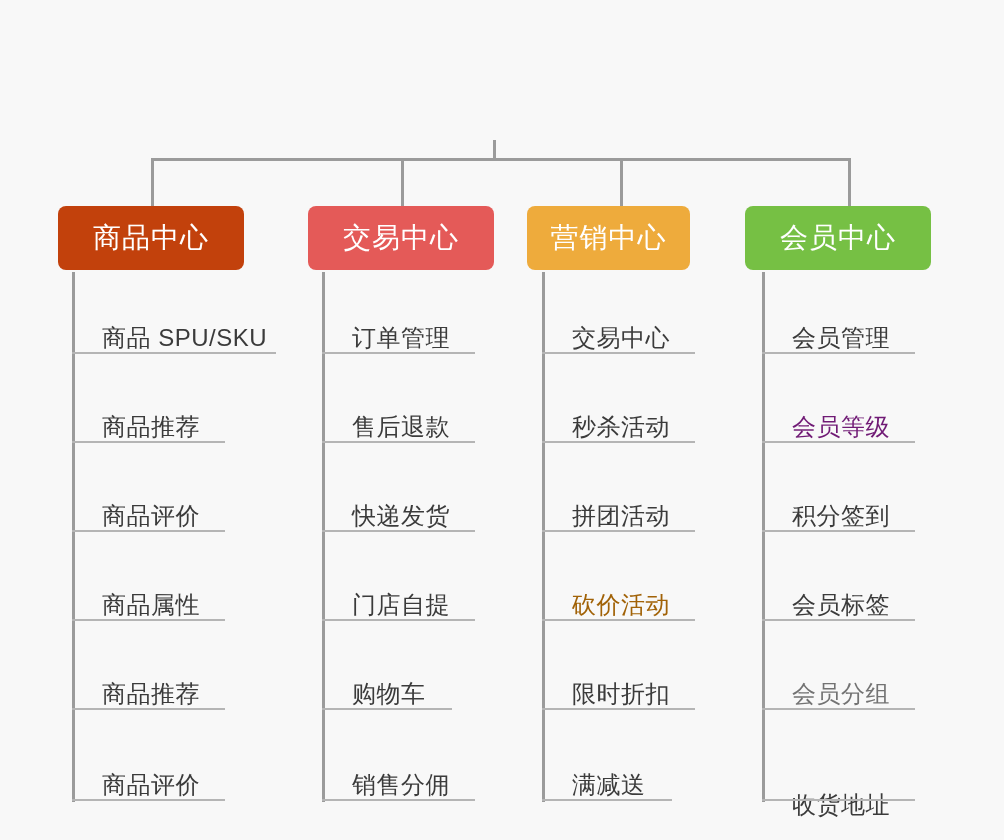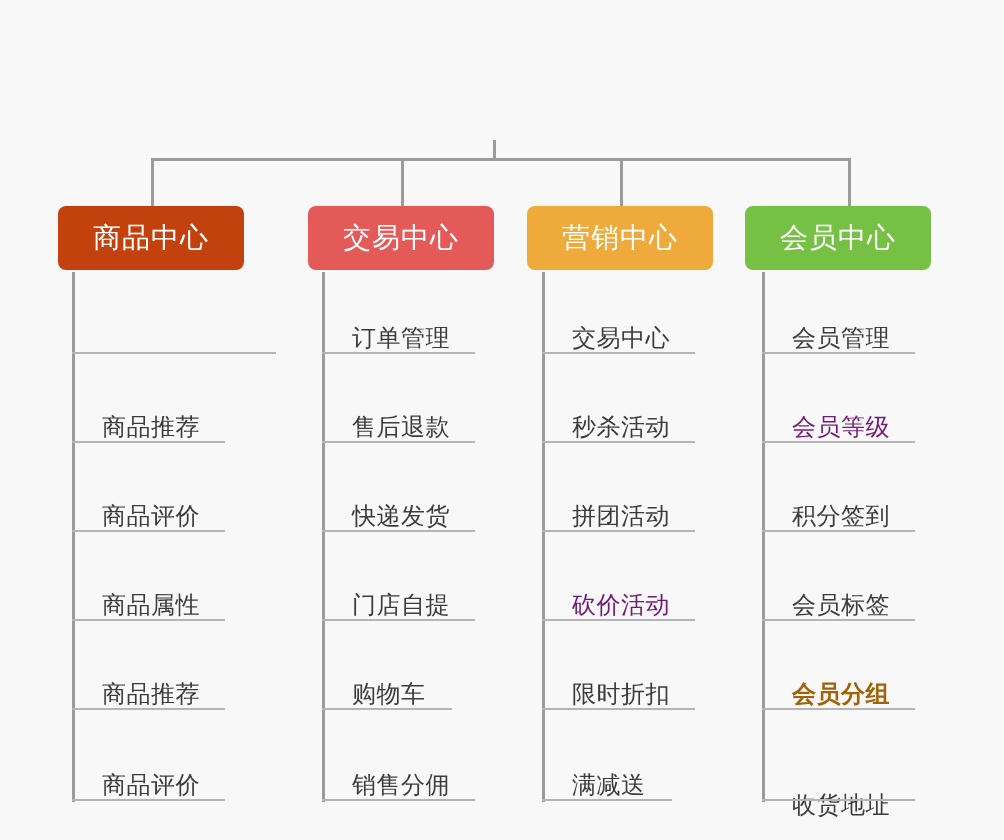--- a/index.html
+++ b/index.html
@@ -125,20 +125,21 @@
   <div class="conn conn-bus" style="background: rgb(155, 155, 155);"></div>
   <div class="conn conn-drop" style="left: 151px; background: rgb(155, 155, 155);"></div>
   <div class="conn conn-drop" style="left: 401px; background: rgb(155, 155, 155);"></div>
   <div class="conn conn-drop" style="left: 620px; background: rgb(155, 155, 155);"></div>
   <div class="conn conn-drop" style="left: 848px; background: rgb(155, 155, 155);"></div>
 
   <div class="cat-box" style="left: 58px; width: 186px; background: #c2410c;">
     <span class="cat-label">商品中心</span>
   </div>
   <div class="spine" style="left: 72px; height: 530px; background: rgb(155, 155, 155);"></div>
+  <div class="leaf-label" style="left: 102px; top: 322px; color: rgb(59, 59, 59);">商品 SPU/SKU</div>
   <div class="leaf-underline" style="left: 72px; top: 352px; width: 204px; background: rgb(181, 181, 181);"></div>
   <div class="leaf-label" style="left: 102px; top: 411px; color: rgb(59, 59, 59);">商品推荐</div>
   <div class="leaf-underline" style="left: 72px; top: 441px; width: 153px; background: rgb(181, 181, 181);"></div>
   <div class="leaf-label" style="left: 102px; top: 500px; color: rgb(59, 59, 59);">商品评价</div>
   <div class="leaf-underline" style="left: 72px; top: 530px; width: 153px; background: rgb(181, 181, 181);"></div>
   <div class="leaf-label" style="left: 102px; top: 589px; color: rgb(59, 59, 59);">商品属性</div>
   <div class="leaf-underline" style="left: 72px; top: 619px; width: 153px; background: rgb(181, 181, 181);"></div>
   <div class="leaf-label" style="left: 102px; top: 678px; color: rgb(59, 59, 59);">商品推荐</div>
   <div class="leaf-underline" style="left: 72px; top: 708px; width: 153px; background: rgb(181, 181, 181);"></div>
   <div class="leaf-label" style="left: 102px; top: 769px; color: rgb(59, 59, 59);">商品评价</div>
@@ -154,47 +155,47 @@
   <div class="leaf-underline" style="left: 322px; top: 441px; width: 153px; background: rgb(181, 181, 181);"></div>
   <div class="leaf-label" style="left: 352px; top: 500px; color: rgb(59, 59, 59);">快递发货</div>
   <div class="leaf-underline" style="left: 322px; top: 530px; width: 153px; background: rgb(181, 181, 181);"></div>
   <div class="leaf-label" style="left: 352px; top: 589px; color: rgb(59, 59, 59);">门店自提</div>
   <div class="leaf-underline" style="left: 322px; top: 619px; width: 153px; background: rgb(181, 181, 181);"></div>
   <div class="leaf-label" style="left: 352px; top: 678px; color: rgb(59, 59, 59);">购物车</div>
   <div class="leaf-underline" style="left: 322px; top: 708px; width: 130px; background: rgb(181, 181, 181);"></div>
   <div class="leaf-label" style="left: 352px; top: 769px; color: rgb(59, 59, 59);">销售分佣</div>
   <div class="leaf-underline" style="left: 322px; top: 799px; width: 153px; background: rgb(181, 181, 181);"></div>
 
-  <div class="cat-box" style="left: 527px; width: 186px; background: rgb(238, 171, 60);">
+  <div class="cat-box" style="left: 527px; width: 163px; background: rgb(238, 171, 60);">
     <span class="cat-label">营销中心</span>
   </div>
   <div class="spine" style="left: 542px; height: 530px; background: rgb(155, 155, 155);"></div>
   <div class="leaf-label" style="left: 572px; top: 322px; color: rgb(59, 59, 59);">交易中心</div>
   <div class="leaf-underline" style="left: 542px; top: 352px; width: 153px; background: rgb(181, 181, 181);"></div>
   <div class="leaf-label" style="left: 572px; top: 411px; color: rgb(59, 59, 59);">秒杀活动</div>
   <div class="leaf-underline" style="left: 542px; top: 441px; width: 153px; background: rgb(181, 181, 181);"></div>
   <div class="leaf-label" style="left: 572px; top: 500px; color: rgb(59, 59, 59);">拼团活动</div>
   <div class="leaf-underline" style="left: 542px; top: 530px; width: 153px; background: rgb(181, 181, 181);"></div>
-  <div class="leaf-label" style="left: 572px; top: 589px; color: #701a75;">砍价活动</div>
+  <div class="leaf-label" style="left: 572px; top: 589px; color: #a16207;">砍价活动</div>
   <div class="leaf-underline" style="left: 542px; top: 619px; width: 153px; background: rgb(181, 181, 181);"></div>
   <div class="leaf-label" style="left: 572px; top: 678px; color: rgb(59, 59, 59);">限时折扣</div>
   <div class="leaf-underline" style="left: 542px; top: 708px; width: 153px; background: rgb(181, 181, 181);"></div>
   <div class="leaf-label" style="left: 572px; top: 769px; color: rgb(59, 59, 59);">满减送</div>
   <div class="leaf-underline" style="left: 542px; top: 799px; width: 130px; background: rgb(181, 181, 181);"></div>
 
   <div class="cat-box" style="left: 745px; width: 186px; background: rgb(118, 192, 68); font-family: Liberation Serif, serif;">
     <span class="cat-label">会员中心</span>
   </div>
   <div class="spine" style="left: 762px; height: 530px; background: rgb(155, 155, 155);"></div>
   <div class="leaf-label" style="left: 792px; top: 322px; color: rgb(59, 59, 59);">会员管理</div>
   <div class="leaf-underline" style="left: 762px; top: 352px; width: 153px; background: rgb(181, 181, 181);"></div>
   <div class="leaf-label" style="left: 792px; top: 411px; color: #701a75; text-align: center;">会员等级</div>
   <div class="leaf-underline" style="left: 762px; top: 441px; width: 153px; background: rgb(181, 181, 181);"></div>
   <div class="leaf-label" style="left: 792px; top: 500px; color: rgb(59, 59, 59);">积分签到</div>
   <div class="leaf-underline" style="left: 762px; top: 530px; width: 153px; background: rgb(181, 181, 181);"></div>
   <div class="leaf-label" style="left: 792px; top: 589px; color: rgb(59, 59, 59);">会员标签</div>
   <div class="leaf-underline" style="left: 762px; top: 619px; width: 153px; background: rgb(181, 181, 181);"></div>
-  <div class="leaf-label" style="left: 792px; top: 678px; color: #a16207; font-weight: bold;">会员分组</div>
+  <div class="leaf-label" style="left: 792px; top: 678px; color: #737373;">会员分组</div>
   <div class="leaf-underline" style="left: 762px; top: 708px; width: 153px; background: rgb(181, 181, 181);"></div>
   <div class="leaf-label" style="left: 792px; top: 769px; color: rgb(59, 59, 59); margin-top: 20px;">收货地址</div>
   <div class="leaf-underline" style="left: 762px; top: 799px; width: 153px; background: rgb(181, 181, 181);"></div>
 
 </div>
 
 </body></html>

